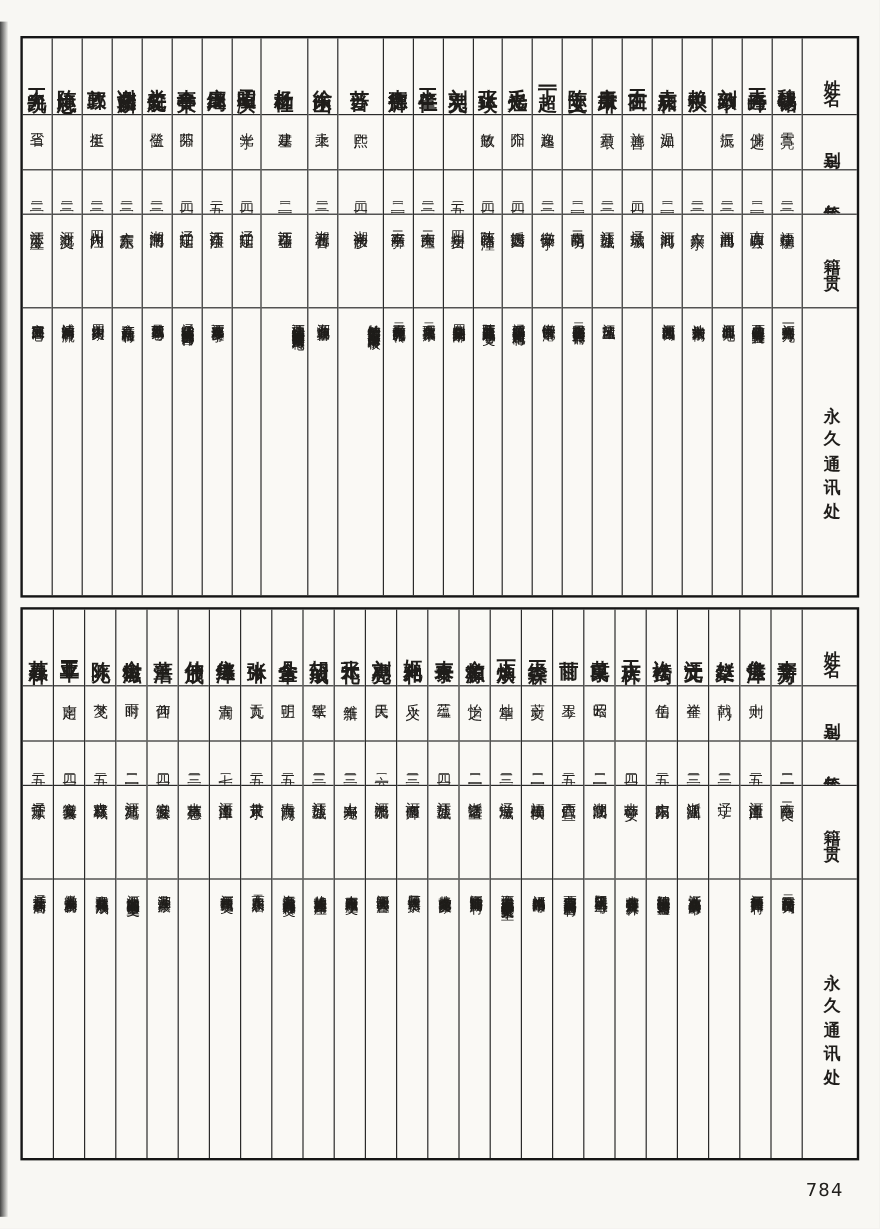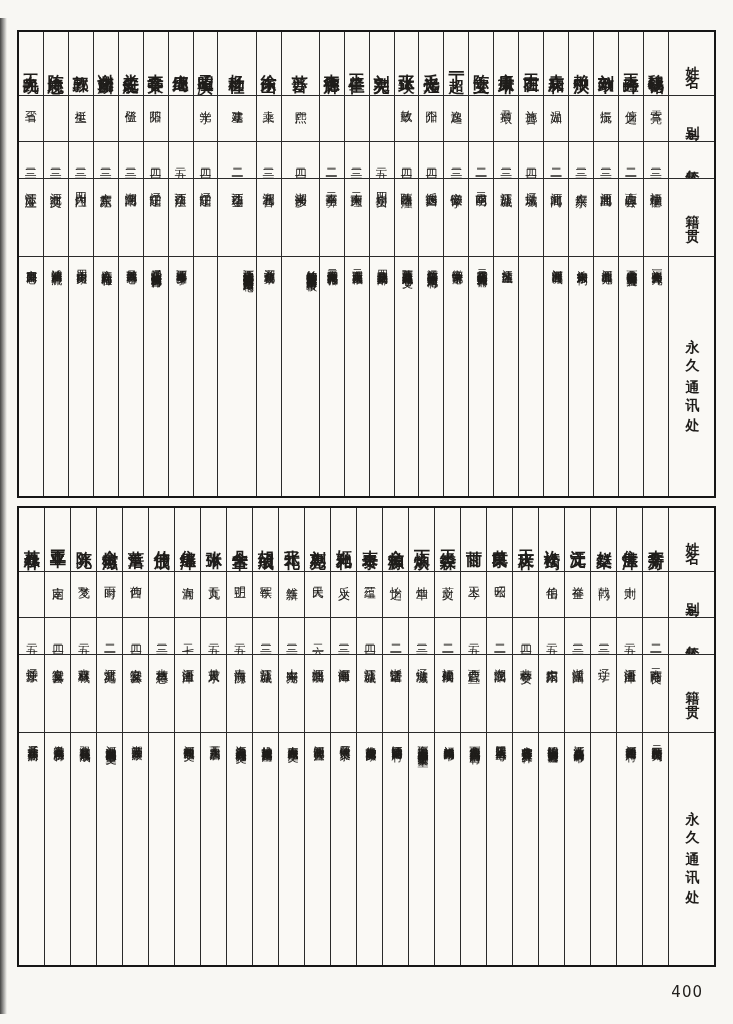--- a/index.html
+++ b/index.html
@@ -403,14 +403,14 @@
   </div>
       <div class="col person-col">
     <div class="cell name">苑春林</div>
     <div class="cell alias"></div>
     <div class="cell age">二五</div>
     <div class="cell origin">辽宁开原</div>
     <div class="cell address">辽宁开原县粮楠商店</div>
   </div>
     </section>
 
-  <div class="page-number">400</div>
+  <div class="page-number">784</div>
 </div>
 
 </body></html>

